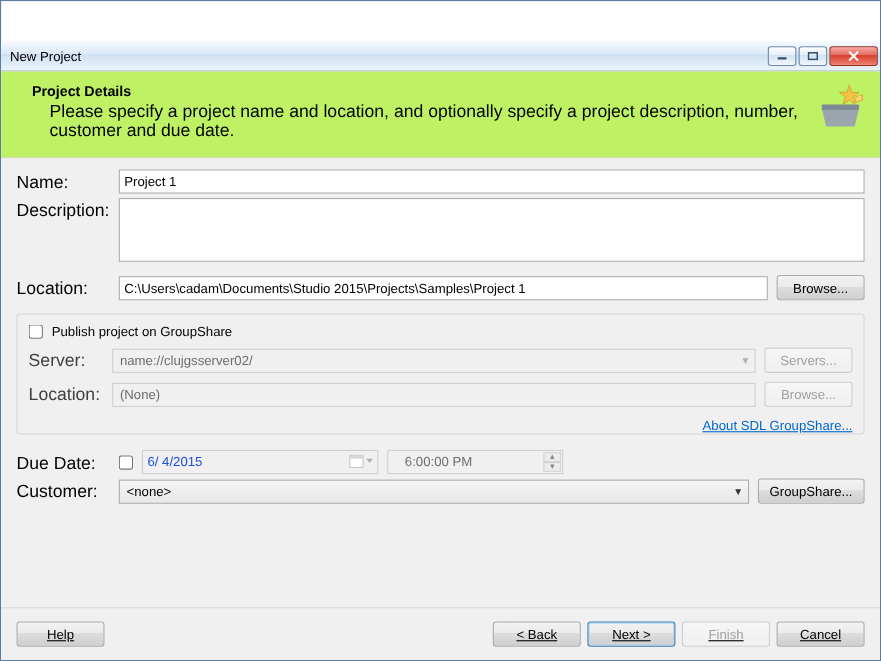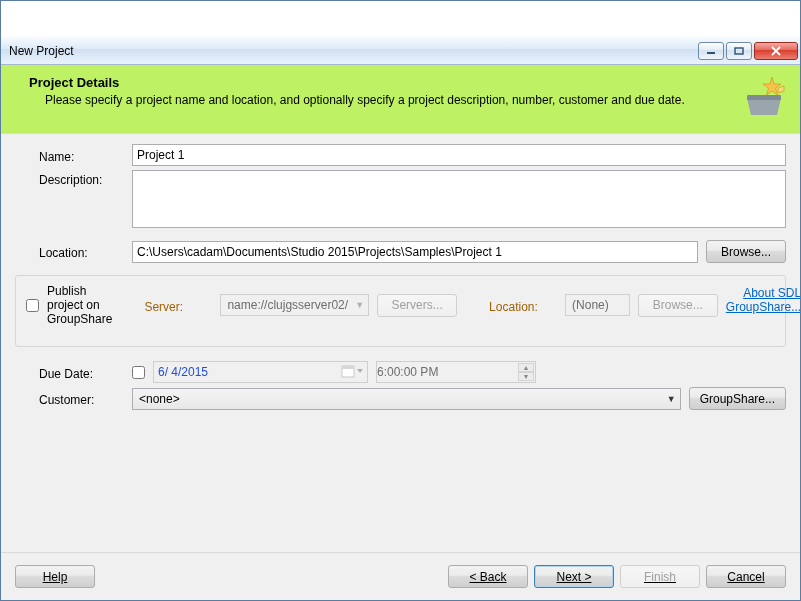--- a/index.html
+++ b/index.html
@@ -10,55 +10,55 @@
   .titlebar { height:28px; background:linear-gradient(#f7fbff,#dce9f7 45%,#cfe0f2 46%,#eaf3fc); border-bottom:1px solid #a8b8cc; display:flex; align-items:center; padding:0 2px 0 8px;margin-top:36px; }
   .titlebar .title-text { flex:1; font-size:12px; color:#000; }
   .win-btn { width:26px; height:18px; margin-left:2px; border:1px solid #6f8ba9; border-radius:3px; background:linear-gradient(#fdfefe,#e4edf7 45%,#d3e2f1 46%,#f0f6fc); display:flex; align-items:center; justify-content:center; font-size:10px; color:#30506f; }
   .win-btn.close { background:linear-gradient(#f6a7a0,#e26b5f 45%,#d8402f 46%,#ee7e70); border-color:#9a2b1f; color:#fff; font-weight:bold; width:44px;}
   .win-btn svg { display:block; }
 
   
   .header { padding:10px 14px 14px 28px; border-bottom:1px solid #d9d9d9; display:flex; align-items:flex-start; gap:10px; background:#bef264; }
   .header-left { flex:1; }
   .header-title { font-weight:bold; font-size:13px; margin-bottom:3px; }
-  .header-sub { font-size:12px; color:#000; padding-left:16px; }
+  .header-sub { font-size:16px; color:#000; padding-left:16px; }
   .header-icon { width:44px; height:44px; }
 
   
   .body { flex:1; background:#f0f0f0; padding:10px 14px 4px 14px; display:flex; flex-direction:column; gap:4px; overflow:hidden; }
 
   .row { display:flex; align-items:center; gap:8px; }
   .row.top { align-items:flex-start; }
-  .lbl { width:85px; padding-top:3px; font-size:12px; color:#000;margin-left:24px; }
-  .lbl.disabled { color:#a16207; }
+  .lbl { width:85px; padding-top:3px; font-size:16px; color:#000; }
+  .lbl.disabled { color:#404040; }
 
   .text-input { flex:1; height:22px; border:1px solid #abadb3; background:#fff; padding:0 4px; font:inherit; }
   .text-input:disabled { background:#f0f0f0; color:#6d6d6d; }
   .textarea { flex:1; height:58px; border:1px solid #abadb3; background:#fff; padding:2px 4px; font:inherit; resize:none; overflow-y:scroll; }
 
   .btn { height:23px; min-width:80px; padding:0 10px; border:1px solid #acacac; border-radius:3px; background:linear-gradient(#f2f2f2,#ebebeb 45%,#dddddd 46%,#cfcfcf); font:inherit; color:#000; display:inline-flex; align-items:center; justify-content:center; }
   .btn:disabled { color:#a0a0a0; background:linear-gradient(#f6f6f6,#efefef); border-color:#cfcfcf; }
   .btn.default { border-color:#3c7fb1; box-shadow:0 0 0 1px #b0d6f1 inset; }
 
   .chk { width:13px; height:13px; margin:0; }
 
-  .group { border:1px solid #d6d6d6; border-radius:3px; padding:8px 10px 20px 10px; margin-top:8px; display:flex; flex-direction:row; gap:8px; background:#f0f0f0; }
+  .group { border:1px solid #d6d6d6; border-radius:3px; padding:8px 10px 0 10px; margin-top:8px; display:flex; flex-direction:column; gap:8px; background:#f0f0f0; }
   .group .row .lbl { width:68px; }
 
   .combobox { flex:1; position:relative; height:22px; border:1px solid #abadb3; background:linear-gradient(#f4f4f4,#e9e9e9); display:flex; align-items:center; padding:0 20px 0 6px; color:#000; }
   .combobox.disabled { background:#f0f0f0; color:#6d6d6d; border-color:#cfcfcf; }
   .combobox .arrow { position:absolute; right:4px; top:50%; transform:translateY(-50%); font-size:9px; color:#555; }
   .combobox.disabled .arrow { color:#b0b0b0; }
 
   .link-row { text-align:right; padding-top:2px; }
   .link { color:#0066cc; text-decoration:underline; font-size:12px; cursor:pointer; }
 
   .date-input { width:215px; height:22px; border:1px solid #cfcfcf; background:#f0f0f0; color:#1d4ed8; padding:0 4px; display:flex; align-items:center; position:relative; }
   .date-input .cal-icon { position:absolute; right:3px; top:2px; display:flex; align-items:center; gap:1px; }
-  .time-input { width:160px; height:22px; border:1px solid #cfcfcf; background:#f0f0f0; color:#6d6d6d; padding:0 0; display:flex; align-items:center; position:relative; }
+  .time-input { width:160px; height:22px; border:1px solid #cfcfcf; background:#f0f0f0; color:#6d6d6d; padding:0 15px; display:flex; align-items:center; position:relative; }
   .time-input .spin { position:absolute; right:1px; top:1px; bottom:1px; width:16px; display:flex; flex-direction:column; }
   .spin-btn { flex:1; border:1px solid #d4d4d4; background:#ececec; font-size:7px; display:flex; align-items:center; justify-content:center; color:#8a8a8a; }
 
   .sel-wrap { flex:1; height:22px; border:1px solid #abadb3; background:linear-gradient(#f4f4f4,#e8e8e8); display:flex; align-items:center; padding:0 20px 0 6px; position:relative; }
   .sel-wrap .arrow { position:absolute; right:4px; top:50%; transform:translateY(-50%); font-size:9px; color:#333; }
 
   
   .footer { height:48px; border-top:1px solid #d9d9d9; background:#f0f0f0; display:flex; align-items:center; padding:0 14px; gap:6px;text-decoration:underline; }
   .footer .spacer { flex:1; }
 </style>

